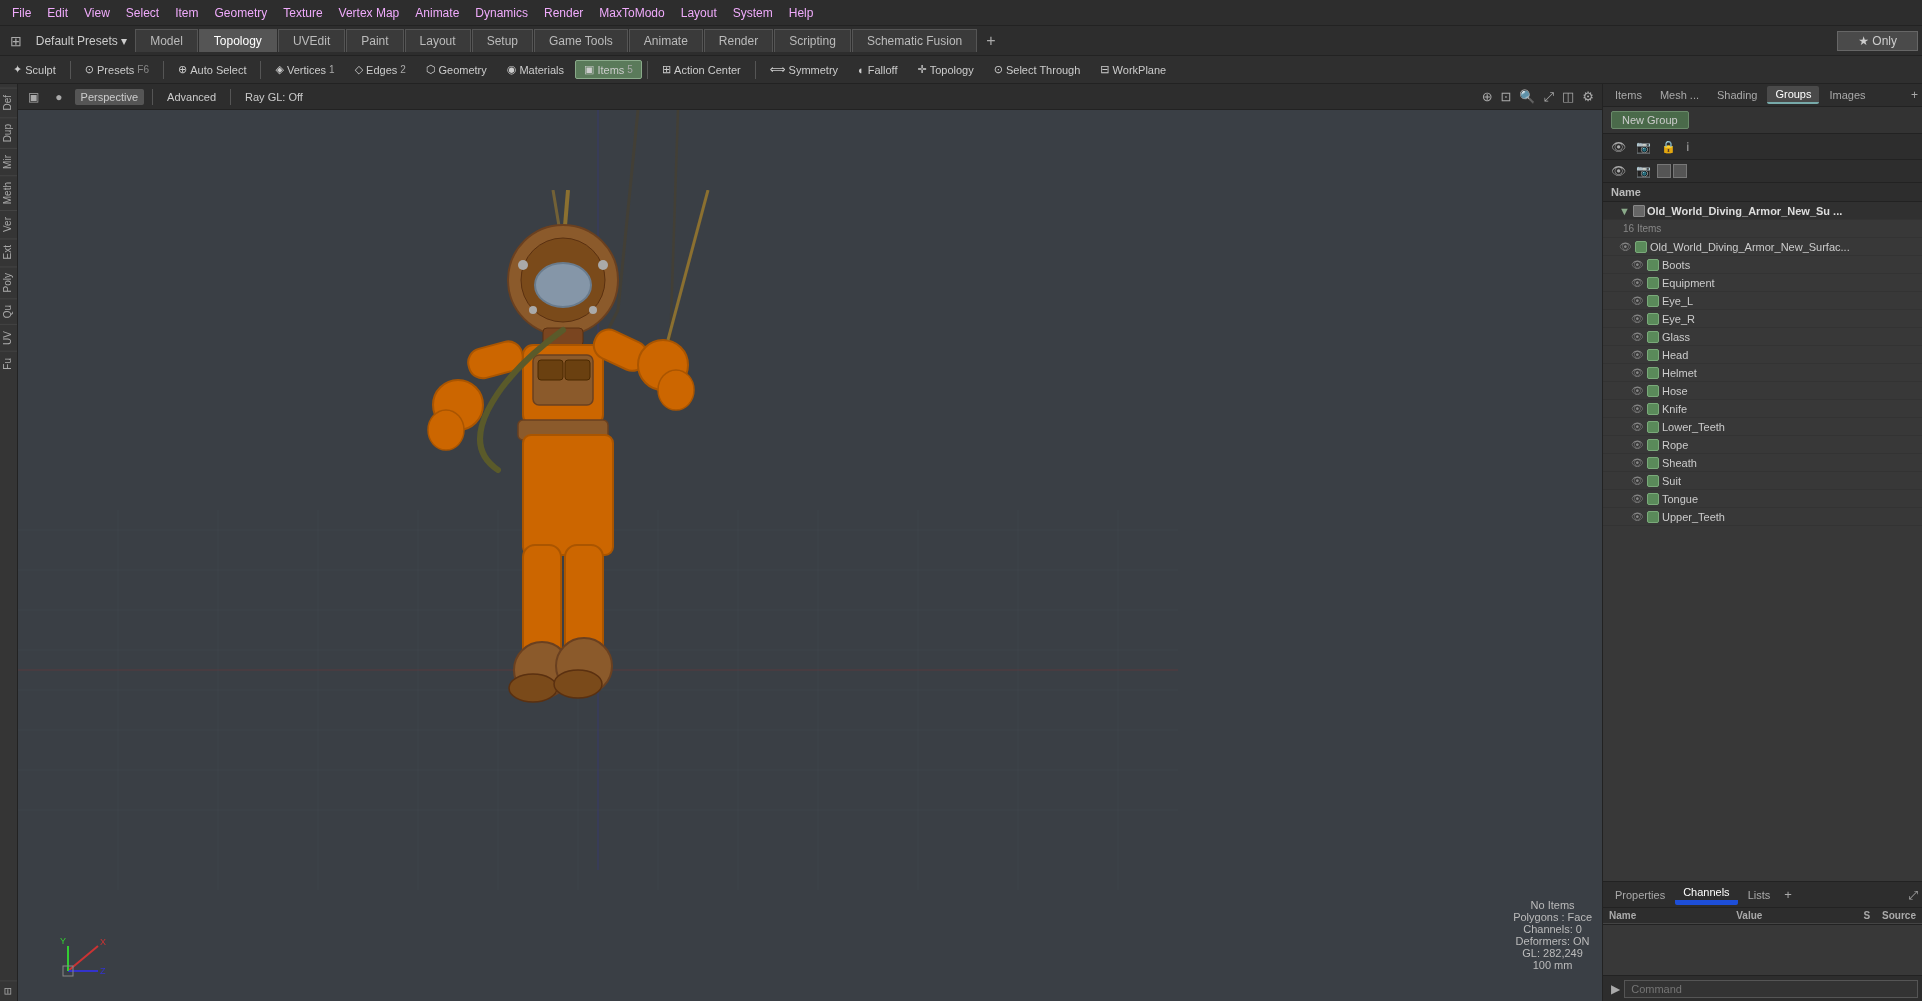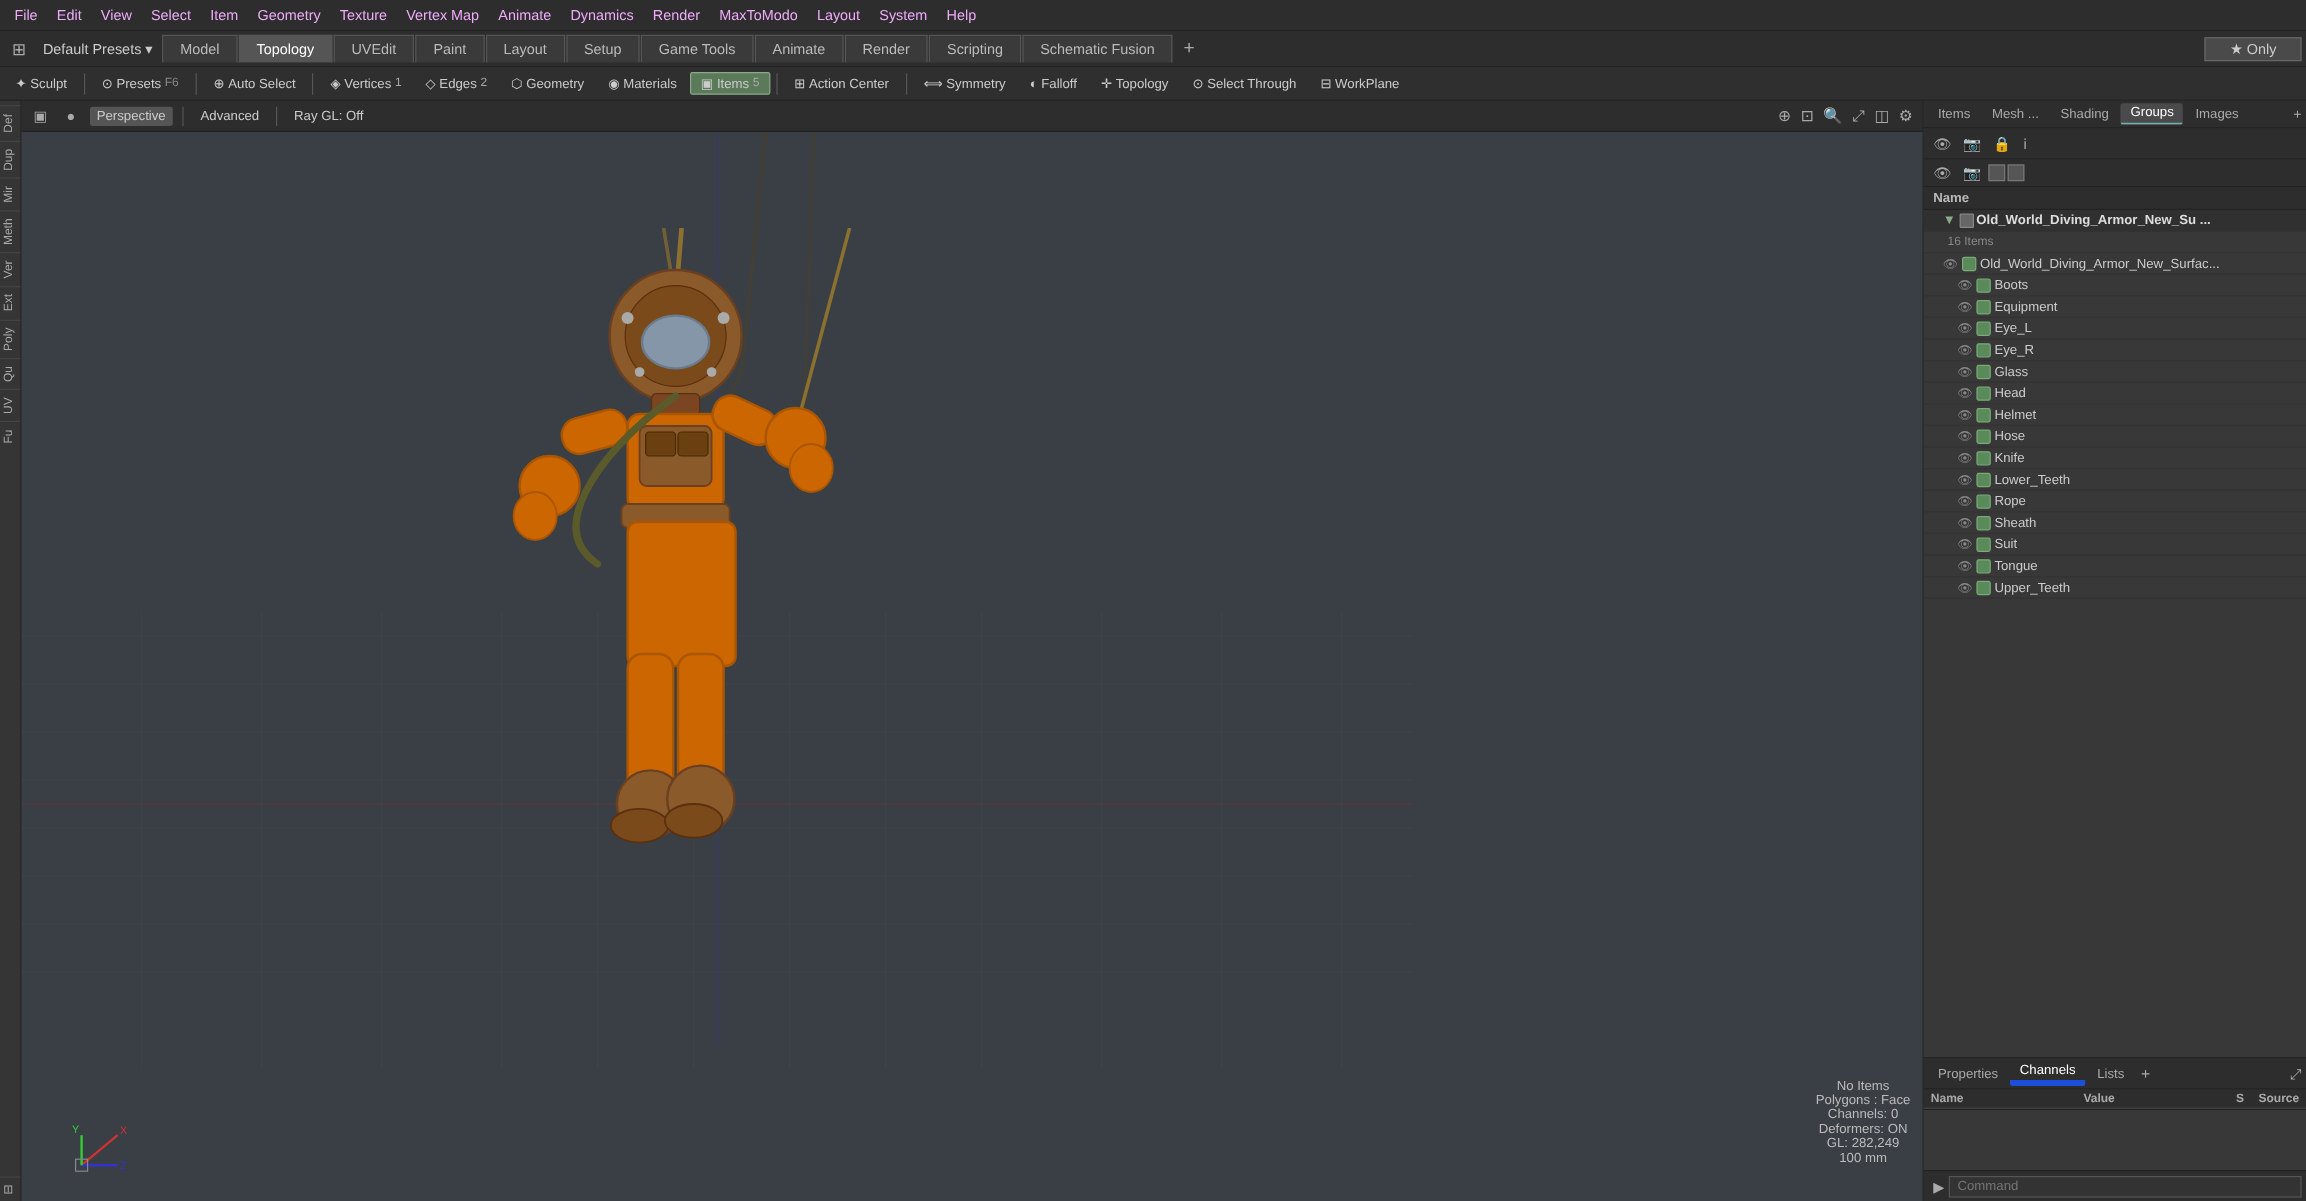--- a/index.html
+++ b/index.html
@@ -441,20 +441,23 @@
 
     <div id="items-panel-tabs">
       <div class="items-tab">Items</div>
       <div class="items-tab">Mesh ...</div>
       <div class="items-tab">Shading</div>
       <div class="items-tab active">Groups</div>
       <div class="items-tab">Images</div>
       <div class="items-tab-expand">+</div>
     </div>
 
+    <div id="items-toolbar">
+      <div class="items-tool-btn">New Group</div>
+    </div>
 
     <div id="items-icons-row">
       <div class="items-icon-btn">👁</div>
       <div class="items-icon-btn">📷</div>
       <div class="items-icon-btn">🔒</div>
       <div class="items-icon-btn">ℹ</div>
     </div>
 
     <div style="display:flex; align-items:center; background:#2d2d2d; padding:2px 4px; border-bottom:1px solid #222; gap:2px;">
       <div class="items-icon-btn">👁</div>

